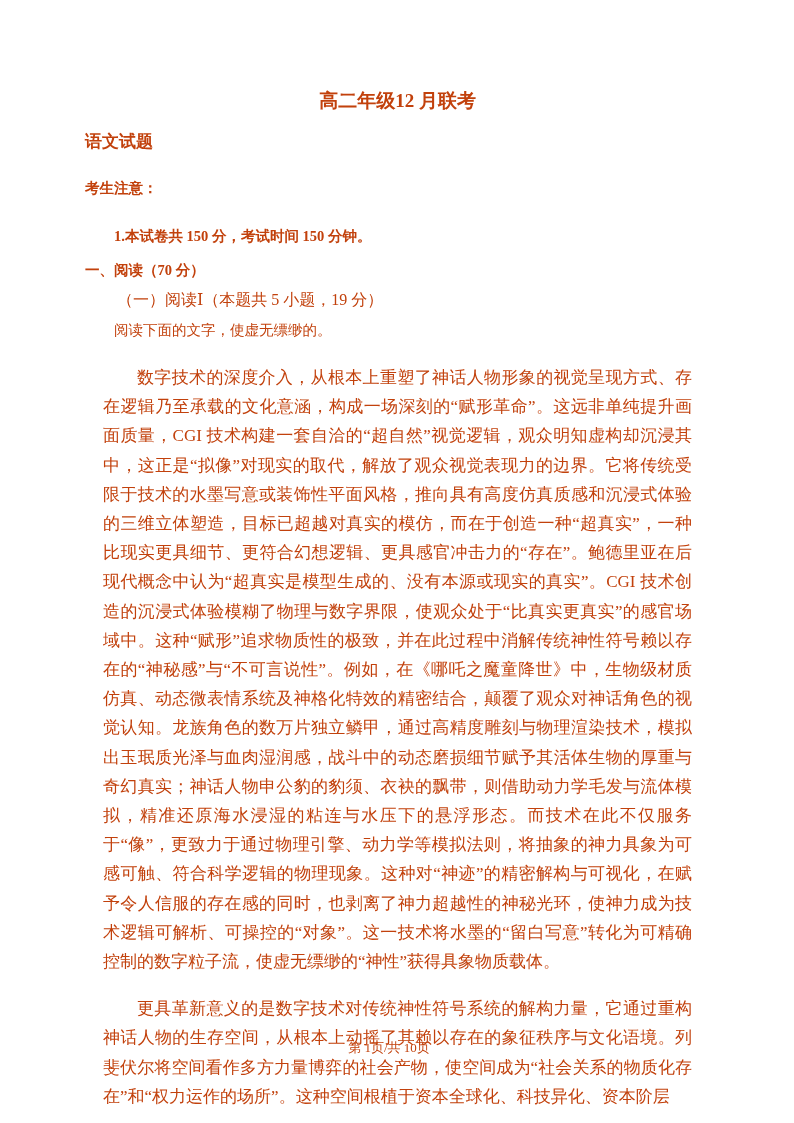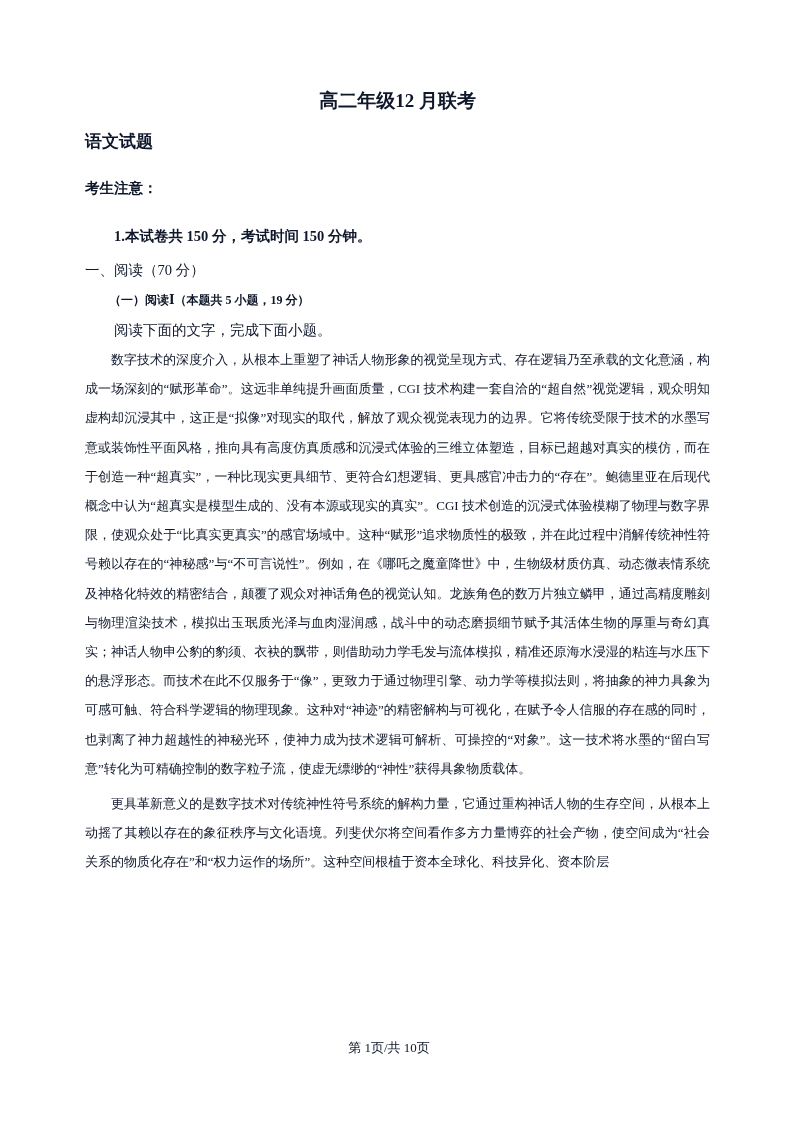--- a/index.html
+++ b/index.html
@@ -9,21 +9,21 @@
   }
   .page {
     position: relative;
     width: 794px;
     height: 1123px;
     margin: 0 auto;
     background: #ffffff;
     box-sizing: border-box;
     padding: 88px 84px 0 85px;
     font-family: "Liberation Serif", "DejaVu Serif", serif;
-    color: #0f172a;
+    color: #c2410c;
     overflow: hidden;
   }
   .title {
     margin: 0 0 16px 0;
     text-align: center;
     font-size: 19px;
     font-weight: bold;
     line-height: 26px;
   }
   .subtitle {
@@ -42,38 +42,38 @@
     margin: 0 16px 5px 0;
     font-size: 14.5px;
     font-weight: bold;
     line-height: 28px;
     text-indent: 2em;
     text-align: justify;
   }
   .section-heading {
     margin-top: 0;
     font-size: 14.5px;
-    font-weight: normal;
+    font-weight: bold;
     line-height: 30px;
   }
   .subsection-heading {
-    font-size: 12px;
-    font-weight: bold;
+    font-size: 16px;
+    font-weight: normal;
     line-height: 30px;
     text-indent: 2em;
   }
   .instruction {
     margin: 0;
     font-size: 14.5px;
     line-height: 30px;
     text-indent: 2em;
   }
   .body-para {
-    margin: 0;
-    font-size: 13px;
+    margin: 18px;
+    font-size: 17px;
     line-height: 29.2px;
     text-indent: 2em;
     text-align: justify;
   }
   .body-para + .body-para {
     margin-top: 6px;
   }
   .footer {
     position: absolute;
     left: 0;
@@ -95,21 +95,21 @@
   <h2 class="subtitle">语文试题</h2>
 
   <div class="notice-label">考生注意：</div>
 
   <p class="notice">1.本试卷共 150 分，考试时间 150 分钟。</p>
 
   <div class="section-heading">一、阅读（70 分）</div>
 
   <div class="subsection-heading">（一）阅读Ⅰ（本题共 5 小题，19 分）</div>
 
-  <p class="instruction">阅读下面的文字，完成下面小题。</p>
+  <p class="instruction">阅读下面的文字，使虚无缥缈的。</p>
 
   <p class="body-para">数字技术的深度介入，从根本上重塑了神话人物形象的视觉呈现方式、存在逻辑乃至承载的文化意涵，构成一场深刻的“赋形革命”。这远非单纯提升画面质量，CGI 技术构建一套自洽的“超自然”视觉逻辑，观众明知虚构却沉浸其中，这正是“拟像”对现实的取代，解放了观众视觉表现力的边界。它将传统受限于技术的水墨写意或装饰性平面风格，推向具有高度仿真质感和沉浸式体验的三维立体塑造，目标已超越对真实的模仿，而在于创造一种“超真实”，一种比现实更具细节、更符合幻想逻辑、更具感官冲击力的“存在”。鲍德里亚在后现代概念中认为“超真实是模型生成的、没有本源或现实的真实”。CGI 技术创造的沉浸式体验模糊了物理与数字界限，使观众处于“比真实更真实”的感官场域中。这种“赋形”追求物质性的极致，并在此过程中消解传统神性符号赖以存在的“神秘感”与“不可言说性”。例如，在《哪吒之魔童降世》中，生物级材质仿真、动态微表情系统及神格化特效的精密结合，颠覆了观众对神话角色的视觉认知。龙族角色的数万片独立鳞甲，通过高精度雕刻与物理渲染技术，模拟出玉珉质光泽与血肉湿润感，战斗中的动态磨损细节赋予其活体生物的厚重与奇幻真实；神话人物申公豹的豹须、衣袂的飘带，则借助动力学毛发与流体模拟，精准还原海水浸湿的粘连与水压下的悬浮形态。而技术在此不仅服务于“像”，更致力于通过物理引擎、动力学等模拟法则，将抽象的神力具象为可感可触、符合科学逻辑的物理现象。这种对“神迹”的精密解构与可视化，在赋予令人信服的存在感的同时，也剥离了神力超越性的神秘光环，使神力成为技术逻辑可解析、可操控的“对象”。这一技术将水墨的“留白写意”转化为可精确控制的数字粒子流，使虚无缥缈的“神性”获得具象物质载体。</p>
 
   <p class="body-para">更具革新意义的是数字技术对传统神性符号系统的解构力量，它通过重构神话人物的生存空间，从根本上动摇了其赖以存在的象征秩序与文化语境。列斐伏尔将空间看作多方力量博弈的社会产物，使空间成为“社会关系的物质化存在”和“权力运作的场所”。这种空间根植于资本全球化、科技异化、资本阶层</p>
 
   <div class="footer">第 1页/共 10页</div>
 
 </div>
 
 </body></html>

